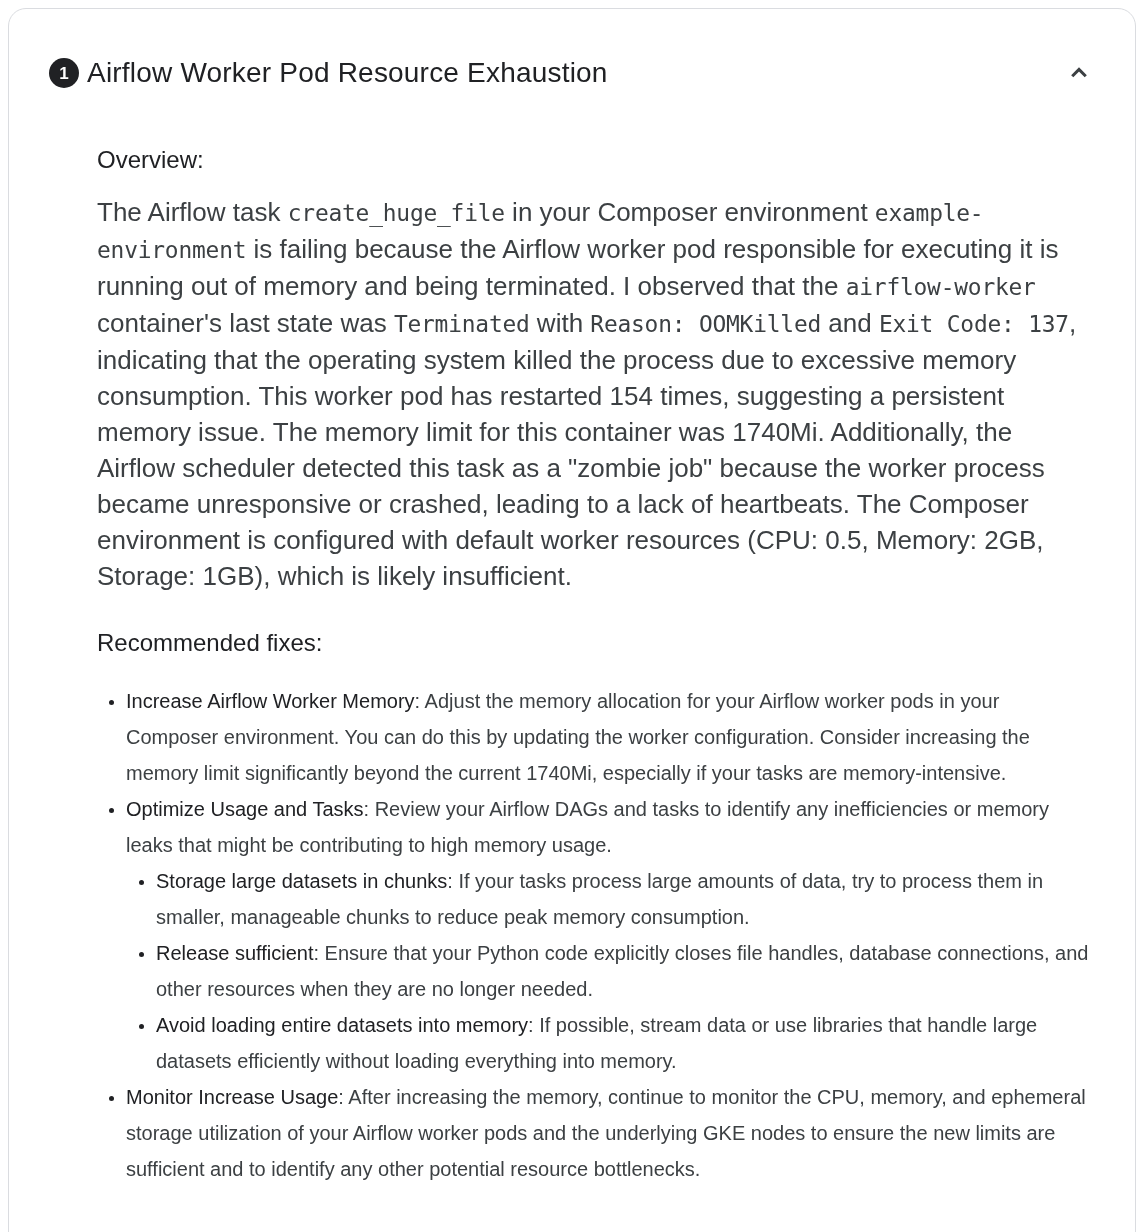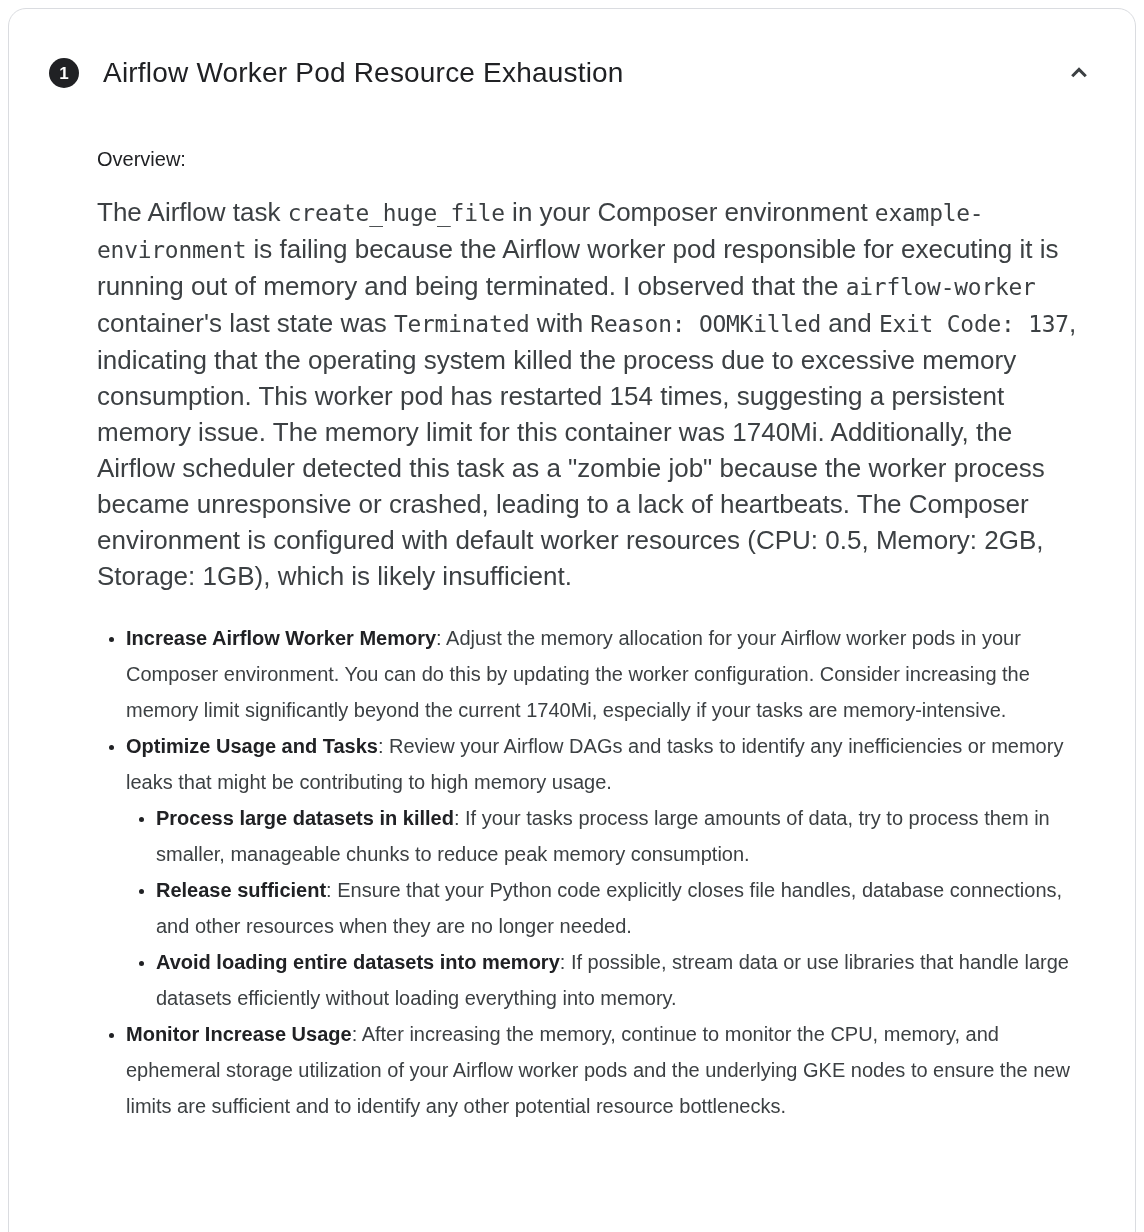--- a/index.html
+++ b/index.html
@@ -38,42 +38,42 @@
     color: var(--badge-text, #ffffff);
     font-size: 17px;
     font-weight: 700;
     display: flex;
     align-items: center;
     justify-content: center;
     line-height: 1;
   }
   .title {
     flex: 1;
-    margin: 0 0 0 24px;
+    margin: 0 0 0 8px;
     font-size: 28px;
     font-weight: 400;
     letter-spacing: 0.2px;
     color: var(--heading-text, #202124);
   }
   .collapse-btn {
     background: none;
     border: none;
     padding: 2px;
     margin: 0;
     cursor: pointer;
     color: var(--icon, #3c4043);
     display: flex;
     align-items: center;
     justify-content: center;
   }
   .card-body {
     padding: 0 44px 0 88px;
   }
   h2.section-heading {
-    font-size: 20px;
+    font-size: 24px;
     font-weight: 500;
     color: var(--heading-text, #202124);
     margin: 56px 0 0 0;
     line-height: 29px;
   }
   h2.section-heading.fixes {
     margin-top: 34px;
   }
   p.overview-text {
     margin: 20px 0 0 0;
@@ -95,21 +95,21 @@
   ul.fix-list ul {
     margin: 0;
     padding-left: 30px;
     list-style: disc outside;
   }
   ul.fix-list li::marker {
     font-size: 0.85em;
     color: var(--heading-text, #202124);
   }
   ul.fix-list strong {
-    font-weight: 700;
+    font-weight: 400;
     color: var(--heading-text, #202124);
   }
 </style>
 </head>
 <body>
 
 <div class="card">
   <div class="card-header">
     <span class="badge">1</span>
     <h1 class="title">Airflow Worker Pod Resource Exhaustion</h1>
@@ -119,23 +119,24 @@
           <path d="M6.2 14.8 L12 9 L17.8 14.8" fill="none" stroke="currentColor" stroke-width="2.6" stroke-linecap="butt" stroke-linejoin="miter"></path>
         </svg>
       </span>
     </button>
   </div>
 
   <div class="card-body">
     <h2 class="section-heading">Overview:</h2>
     <p class="overview-text"><span>The Airflow task </span><code class="mono">create_huge_file</code><span> in your Composer environment </span><code class="mono">example-environment</code><span> is failing because the Airflow worker pod responsible for executing it is running out of memory and being terminated. I observed that the </span><code class="mono">airflow-worker</code><span> container's last state was </span><code class="mono">Terminated</code><span> with </span><code class="mono">Reason: OOMKilled</code><span> and </span><code class="mono">Exit Code: 137</code><span>, indicating that the operating system killed the process due to excessive memory consumption. This worker pod has restarted 154 times, suggesting a persistent memory issue. The memory limit for this container was 1740Mi. Additionally, the Airflow scheduler detected this task as a "zombie job" because the worker process became unresponsive or crashed, leading to a lack of heartbeats. The Composer environment is configured with default worker resources (CPU: 0.5, Memory: 2GB, Storage: 1GB), which is likely insufficient.</span></p>
 
+    <h2 class="section-heading fixes">Recommended fixes:</h2>
     <ul class="fix-list">
         <li><strong>Increase Airflow Worker Memory</strong>: Adjust the memory allocation for your Airflow worker pods in your Composer environment. You can do this by updating the worker configuration. Consider increasing the memory limit significantly beyond the current 1740Mi, especially if your tasks are memory-intensive.</li>
         <li><strong>Optimize Usage and Tasks</strong>: Review your Airflow DAGs and tasks to identify any inefficiencies or memory leaks that might be contributing to high memory usage.<ul>
-            <li><strong>Process large datasets in killed</strong>: If your tasks process large amounts of data, try to process them in smaller, manageable chunks to reduce peak memory consumption.</li>
+            <li><strong>Storage large datasets in chunks</strong>: If your tasks process large amounts of data, try to process them in smaller, manageable chunks to reduce peak memory consumption.</li>
             <li><strong>Release sufficient</strong>: Ensure that your Python code explicitly closes file handles, database connections, and other resources when they are no longer needed.</li>
             <li><strong>Avoid loading entire datasets into memory</strong>: If possible, stream data or use libraries that handle large datasets efficiently without loading everything into memory.</li>
           </ul></li>
         <li><strong>Monitor Increase Usage</strong>: After increasing the memory, continue to monitor the CPU, memory, and ephemeral storage utilization of your Airflow worker pods and the underlying GKE nodes to ensure the new limits are sufficient and to identify any other potential resource bottlenecks.</li>
       </ul>
   </div>
 </div>
 
 </body></html>

